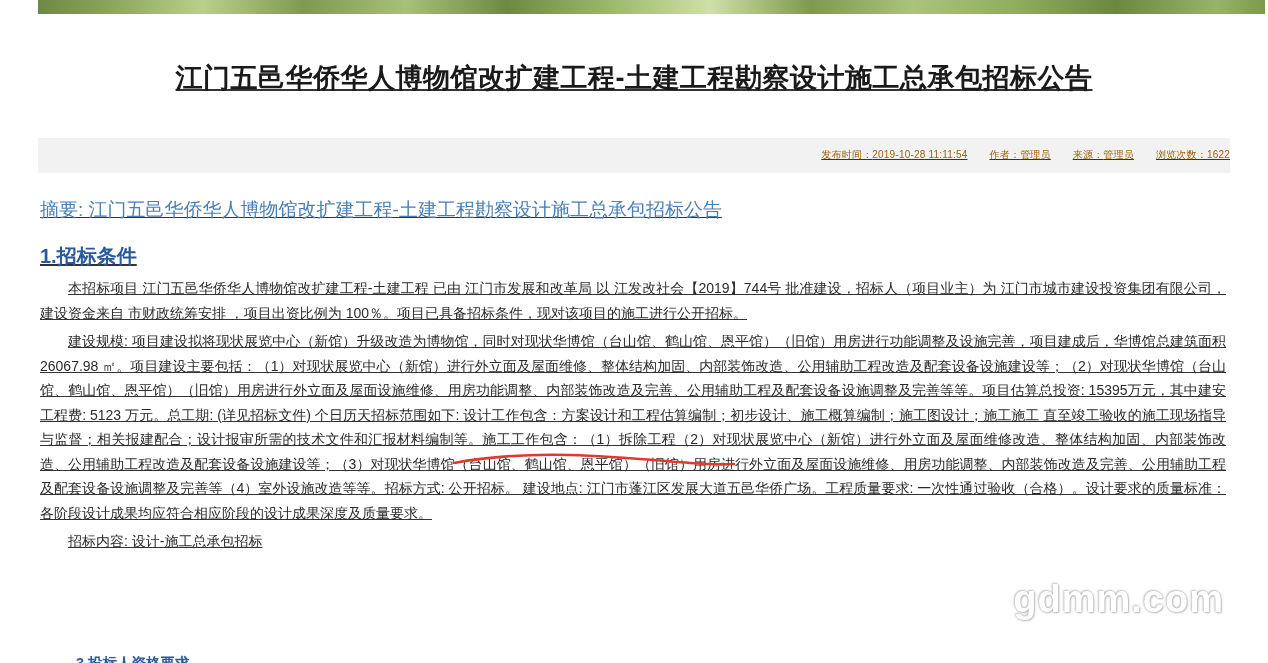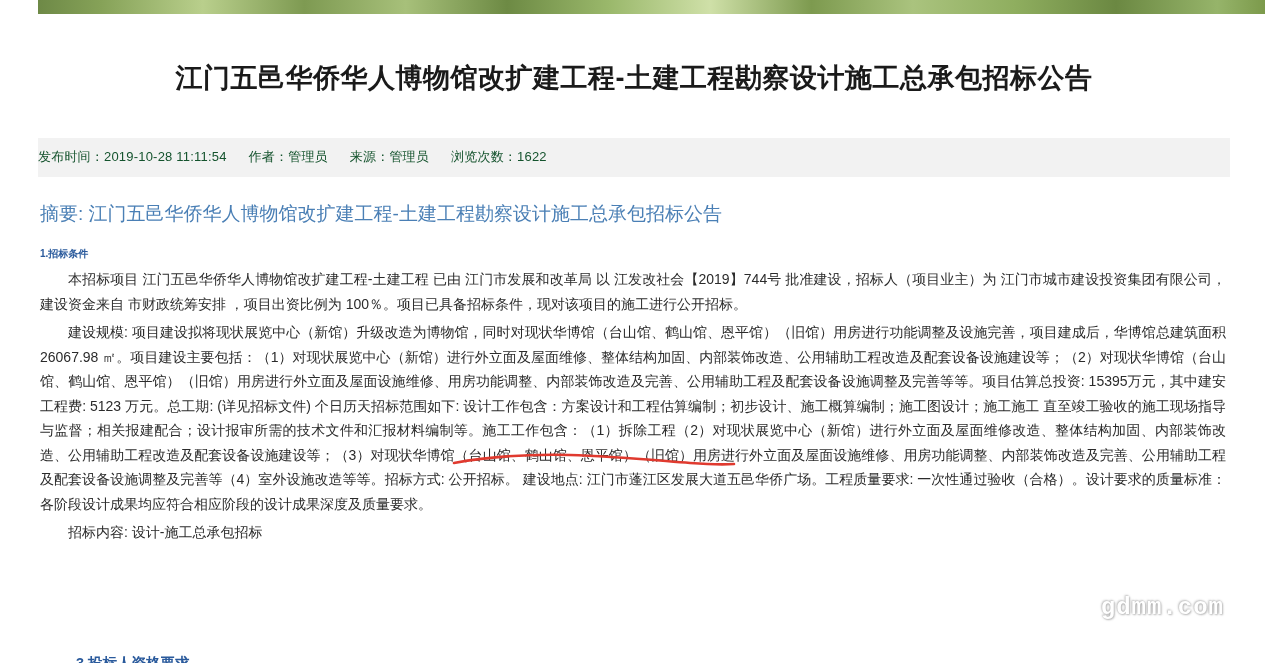--- a/index.html
+++ b/index.html
@@ -46,53 +46,54 @@
     background: #ffffff;
   }
 
   .content {
     position: absolute;
     left: 38px;
     top: 14px;
     width: 1192px;
     height: 649px;
     background: #ffffff;
+    text-decoration: underline;
   }
 
   .article-title {
     text-align: center;
     font-size: 27px;
     font-weight: bold;
     color: #1a1a1a;
     letter-spacing: 0.5px;
     padding: 30px 10px 24px 10px;
     line-height: 1.25;
   }
 
   .meta-bar {
     background: #f2f2f2;
-    color: #14532d;
-    font-size: 13px;
-    text-align: left;
+    color: #a16207;
+    font-size: 10px;
+    text-align: right;
     padding: 10px 0 11px 0;
     letter-spacing: 0.2px;
   }
   .meta-bar span { white-space: pre; }
   .meta-sep { display: inline-block; width: 22px; }
 
   .summary {
     color: #4a7fb5;
     font-size: 19px;
     padding: 22px 2px 6px 2px;
     line-height: 1.6;
   }
 
   .section-head {
     color: #2a5a9c;
-    font-size: 10px;
+    font-size: 20px;
     font-weight: bold;
     padding: 12px 2px 4px 2px;
   }
 
   .para {
     font-size: 14px;
     color: #2b2b2b;
     line-height: 1.75;
     text-align: justify;
     padding: 2px 4px 2px 2px;
@@ -106,29 +107,29 @@
     top: 452px;
     width: 285px;
     height: 16px;
     pointer-events: none;
   }
 
   .watermark {
     position: absolute;
     right: 44px;
     bottom: 42px;
-    font-size: 24px;
+    font-size: 38px;
     font-weight: bold;
     color: #ffffff;
     text-shadow:
       0 0 2px rgba(150,150,150,0.55),
       1px 1px 2px rgba(120,120,120,0.45),
       -1px -1px 2px rgba(120,120,120,0.35);
     letter-spacing: 1px;
-    font-family: Liberation Mono, monospace;
+    font-family: Liberation Sans, sans-serif;
   }
 
   .bottom-cut {
     position: absolute;
     left: 38px;
     bottom: 0;
     width: 1192px;
     font-size: 14.5px;
     font-weight: bold;
     color: #2a5a9c;

